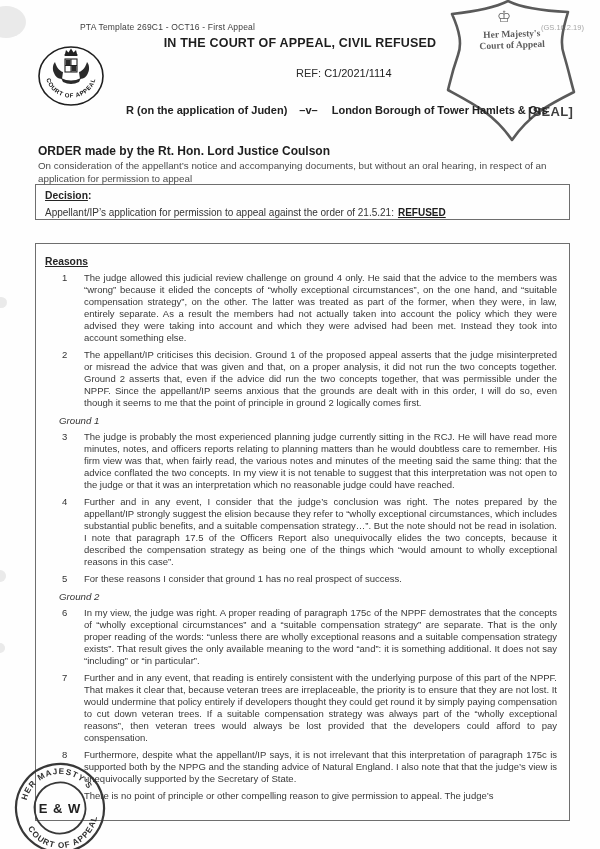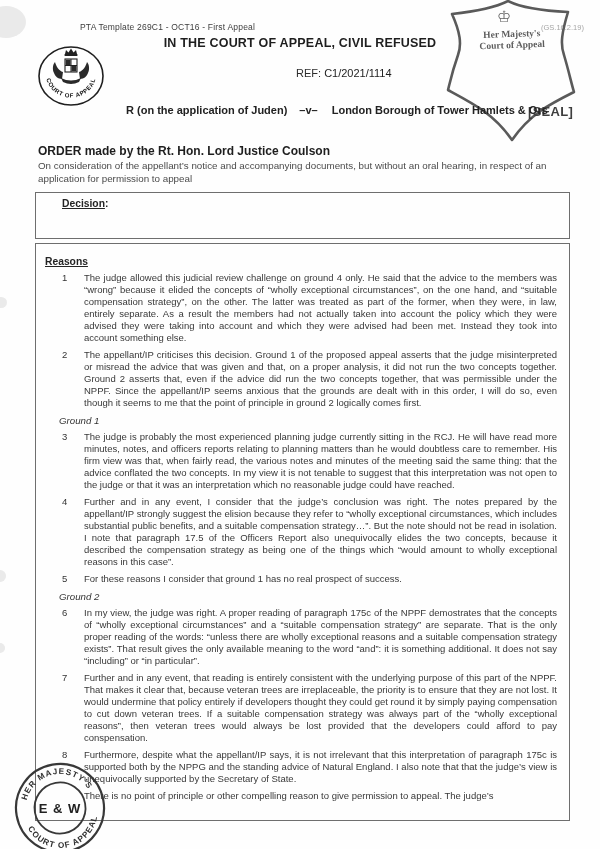--- a/index.html
+++ b/index.html
@@ -24,21 +24,21 @@
   .stamp-date{position:absolute;left:18px;top:55px;font-family:"DejaVu Sans Mono",monospace;font-size:15px;color:#8f8f8f;letter-spacing:1.5px;white-space:nowrap;}
   .stamp-seal{position:absolute;left:86px;top:64px;font-size:13px;font-weight:bold;color:#3f3f3f;letter-spacing:.3px;margin-top:40px;}
   
   .parties{position:absolute;left:126px;top:104px;font-size:11px;font-weight:bold;color:#222;white-space:nowrap;}
   .parties .vs{margin:0 14px 0 12px;font-weight:bold;}
   
   .order-heading{position:absolute;left:38px;top:144px;font-size:12px;font-weight:bold;color:#1e1e1e;}
   .order-desc{position:absolute;left:38px;top:160px;width:525px;font-size:9.8px;line-height:12.5px;color:#4a4a4a;text-align:left;}
   
   .box{position:absolute;left:35px;width:535px;border:1px solid #6e6e6e;background:transparent;box-sizing:border-box;}
-  .decision-box{top:192px;height:47px;padding:5px 26px;}
+  .decision-box{top:184px;height:36px;padding:5px 9px;}
   .box-label{font-size:10.3px;font-weight:bold;color:#242424;}
   .u{text-decoration:underline;}
   .decision-text{margin-top:6px;font-size:10px;color:#353535;}
   .refused{font-weight:bold;text-decoration:underline;color:#1c1c1c;margin-left:4px;}
   .reasons-box{top:243px;height:578px;padding:12px 9px 0 9px;overflow:hidden;}
   .reason-row{display:flex;margin-top:5px;}
   .reason-num{width:22px;margin-left:17px;flex:none;font-size:9.5px;color:#333;}
   .reason-text{flex:1;font-size:9.5px;line-height:12px;color:#383838;text-align:justify;padding-right:3px;}
   .ground{margin:6px 0 0 14px;font-size:9.7px;font-style:italic;color:#333;}
   
@@ -103,20 +103,23 @@
 
   <div class="parties">
     <span>R (on the application of Juden)</span><span class="vs">–v–</span><span>London Borough of Tower Hamlets &amp; Ors</span>
   </div>
 
   <div class="order-heading">ORDER made by the Rt. Hon. Lord Justice Coulson</div>
   <div class="order-desc">On consideration of the appellant’s notice and accompanying documents, but without an oral hearing, in respect of an application for permission to appeal</div>
 
   <div class="box decision-box">
     <div class="box-label"><span class="u">Decision</span><span>:</span></div>
+    <div class="decision-text">
+      <span>Appellant/IP’s application for permission to appeal against the order of 21.5.21:</span><span class="refused">REFUSED</span>
+    </div>
   </div>
 
   <div class="box reasons-box">
     <div class="box-label u">Reasons</div>
 
     <div class="reason-row">
       <div class="reason-num">1</div>
       <div class="reason-text">The judge allowed this judicial review challenge on ground 4 only. He said that the advice to the members was “wrong” because it elided the concepts of “wholly exceptional circumstances”, on the one hand, and “suitable compensation strategy”, on the other. The latter was treated as part of the former, when they were, in law, entirely separate. As a result the members had not actually taken into account the policy which they were advised they were taking into account and which they were advised had been met. Instead they took into account something else.</div>
     </div>
     <div class="reason-row">

